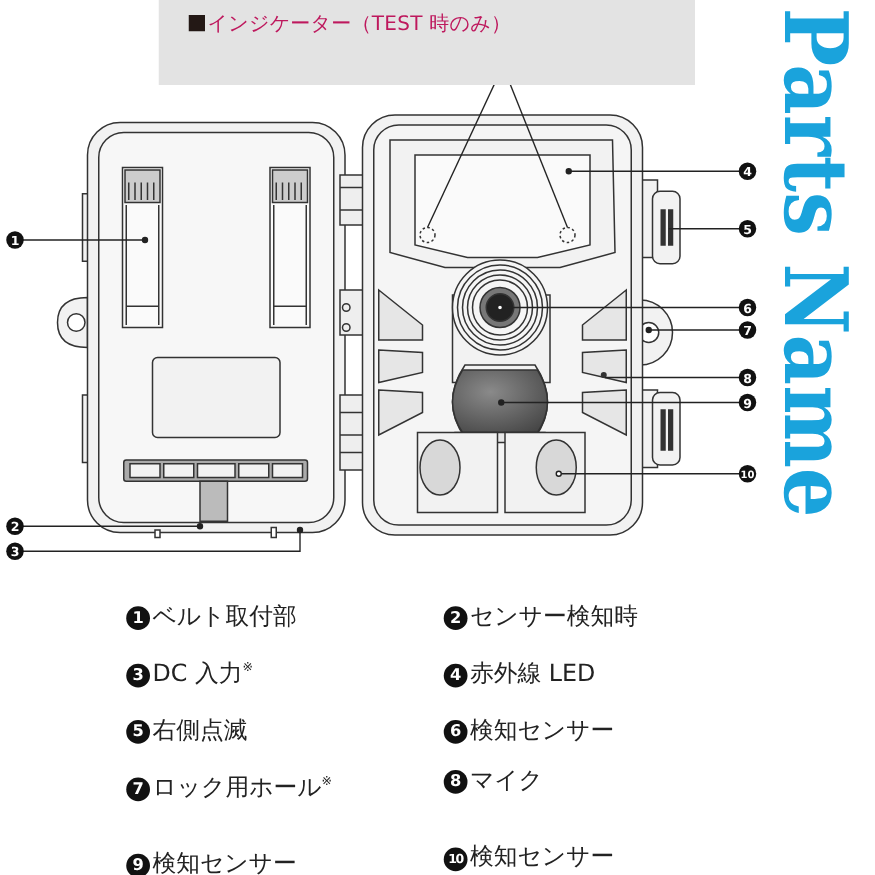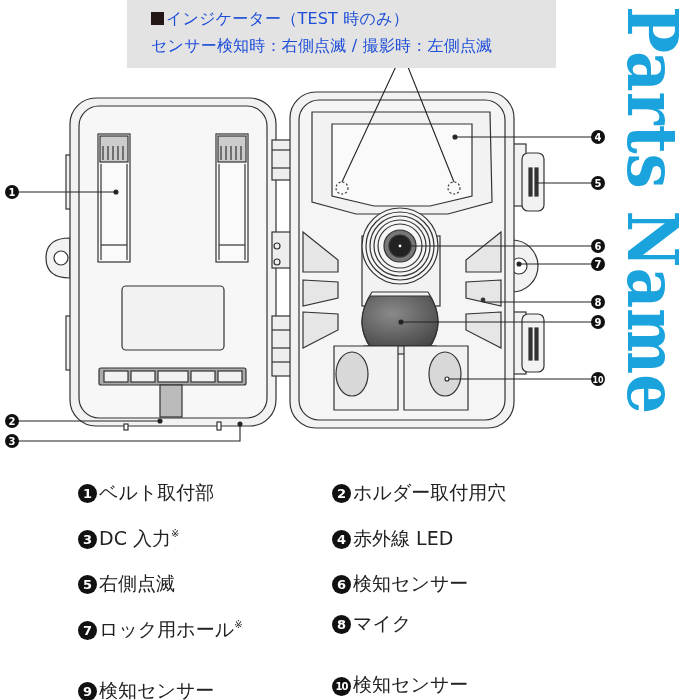--- a/index.html
+++ b/index.html
@@ -1,36 +1,35 @@
 <!DOCTYPE html>
 <html><head>
 <meta charset="utf-8">
 <style>
   html,body{margin:0;padding:0;background:#fff;}
   body{width:700px;height:700px;position:relative;overflow:hidden;font-family:"DejaVu Sans","Liberation Sans",sans-serif;color:#222;}
   .indicator-box{position:absolute;left:127px;top:0;width:429px;height:68px;background:#e3e3e3;}
-  .indicator-line{position:absolute;left:24px;font-size:16px;white-space:nowrap;color:#1d4ed8;letter-spacing:0.2px;}
+  .indicator-line{position:absolute;left:24px;font-size:16px;white-space:nowrap;color:#be185d;letter-spacing:0.2px;}
   .indicator-line.l1{top:9px;}
   .indicator-line.l2{top:36px;}
   .sq{display:inline-block;width:13px;height:13px;background:#231815;margin-right:2px;vertical-align:-1px;}
   .title-vert{position:absolute;left:612px;top:2px;width:88px;height:420px;}
   .title-vert svg{width:88px;height:420px;}
   #diagram{position:absolute;left:0;top:68px;width:612px;height:400px;}
   .legend{position:absolute;left:78px;top:476px;width:560px;}
-  .legend-item{position:absolute;font-size:19px;white-space:nowrap;color:#222;}
+  .legend-item{position:absolute;font-size:19px;white-space:nowrap;color:#222;margin-left:23px;}
   .badge{display:inline-block;width:19px;height:19px;border-radius:50%;background:#111;color:#fff;font-size:13px;font-weight:bold;text-align:center;line-height:19px;margin-right:2px;vertical-align:1px;font-family:"DejaVu Sans",sans-serif;}
   .badge.small{font-size:10px;letter-spacing:-1px;}
   sup.note{font-size:10px;vertical-align:8px;}
 </style>
 </head>
 <body>
 
 <div class="indicator-box">
   <div class="indicator-line l1"><span class="sq"></span><span>インジケーター（TEST 時のみ）</span></div>
-  <div class="indicator-line l2">センサー検知時：右側点滅 / 撮影時：左側点滅</div>
 </div>
 
 <div class="title-vert">
   <svg viewBox="0 0 88 420">
     <text id="title-text" x="0" y="0" transform="translate(16,4) rotate(90)" font-family="DejaVu Serif, serif" font-size="70" font-weight="bold" fill="#1aa3dc" textLength="408" lengthAdjust="spacingAndGlyphs">Parts Name</text>
   </svg>
 </div>
 
 <svg id="diagram" viewBox="0 68 612 400">
   <defs>
@@ -221,21 +220,21 @@
       </g>
     <g>
         <circle cx="598" cy="379" r="7" fill="#111"></circle>
         <text x="598" y="382.5" font-size="8" fill="#fff">10</text>
       </g>
   </g>
 </svg>
 
 <div class="legend">
   <div class="legend-item" style="left:0;top:4px"><span class="badge">1</span><span>ベルト取付部</span><sup class="note"></sup></div>
-  <div class="legend-item" style="left:254px;top:4px"><span class="badge">2</span><span>ホルダー取付用穴</span><sup class="note"></sup></div>
+  <div class="legend-item" style="left:254px;top:4px"><span class="badge">2</span><span>センサー検知時</span><sup class="note"></sup></div>
   <div class="legend-item" style="left:0;top:50px"><span class="badge">3</span><span>DC 入力</span><sup class="note">※</sup></div>
   <div class="legend-item" style="left:254px;top:50px"><span class="badge">4</span><span>赤外線 LED</span><sup class="note"></sup></div>
   <div class="legend-item" style="left:0;top:95px"><span class="badge">5</span><span>右側点滅</span><sup class="note"></sup></div>
   <div class="legend-item" style="left:254px;top:95px"><span class="badge">6</span><span>検知センサー</span><sup class="note"></sup></div>
   <div class="legend-item" style="left:0;top:141px"><span class="badge">7</span><span>ロック用ホール</span><sup class="note">※</sup></div>
   <div class="legend-item" style="left:254px;top:135px"><span class="badge">8</span><span>マイク</span><sup class="note"></sup></div>
   <div class="legend-item" style="left:0;top:202px"><span class="badge">9</span><span>検知センサー</span><sup class="note"></sup></div>
   <div class="legend-item" style="left:254px;top:196px"><span class="badge small">10</span><span>検知センサー</span><sup class="note"></sup></div>
 </div>
 

